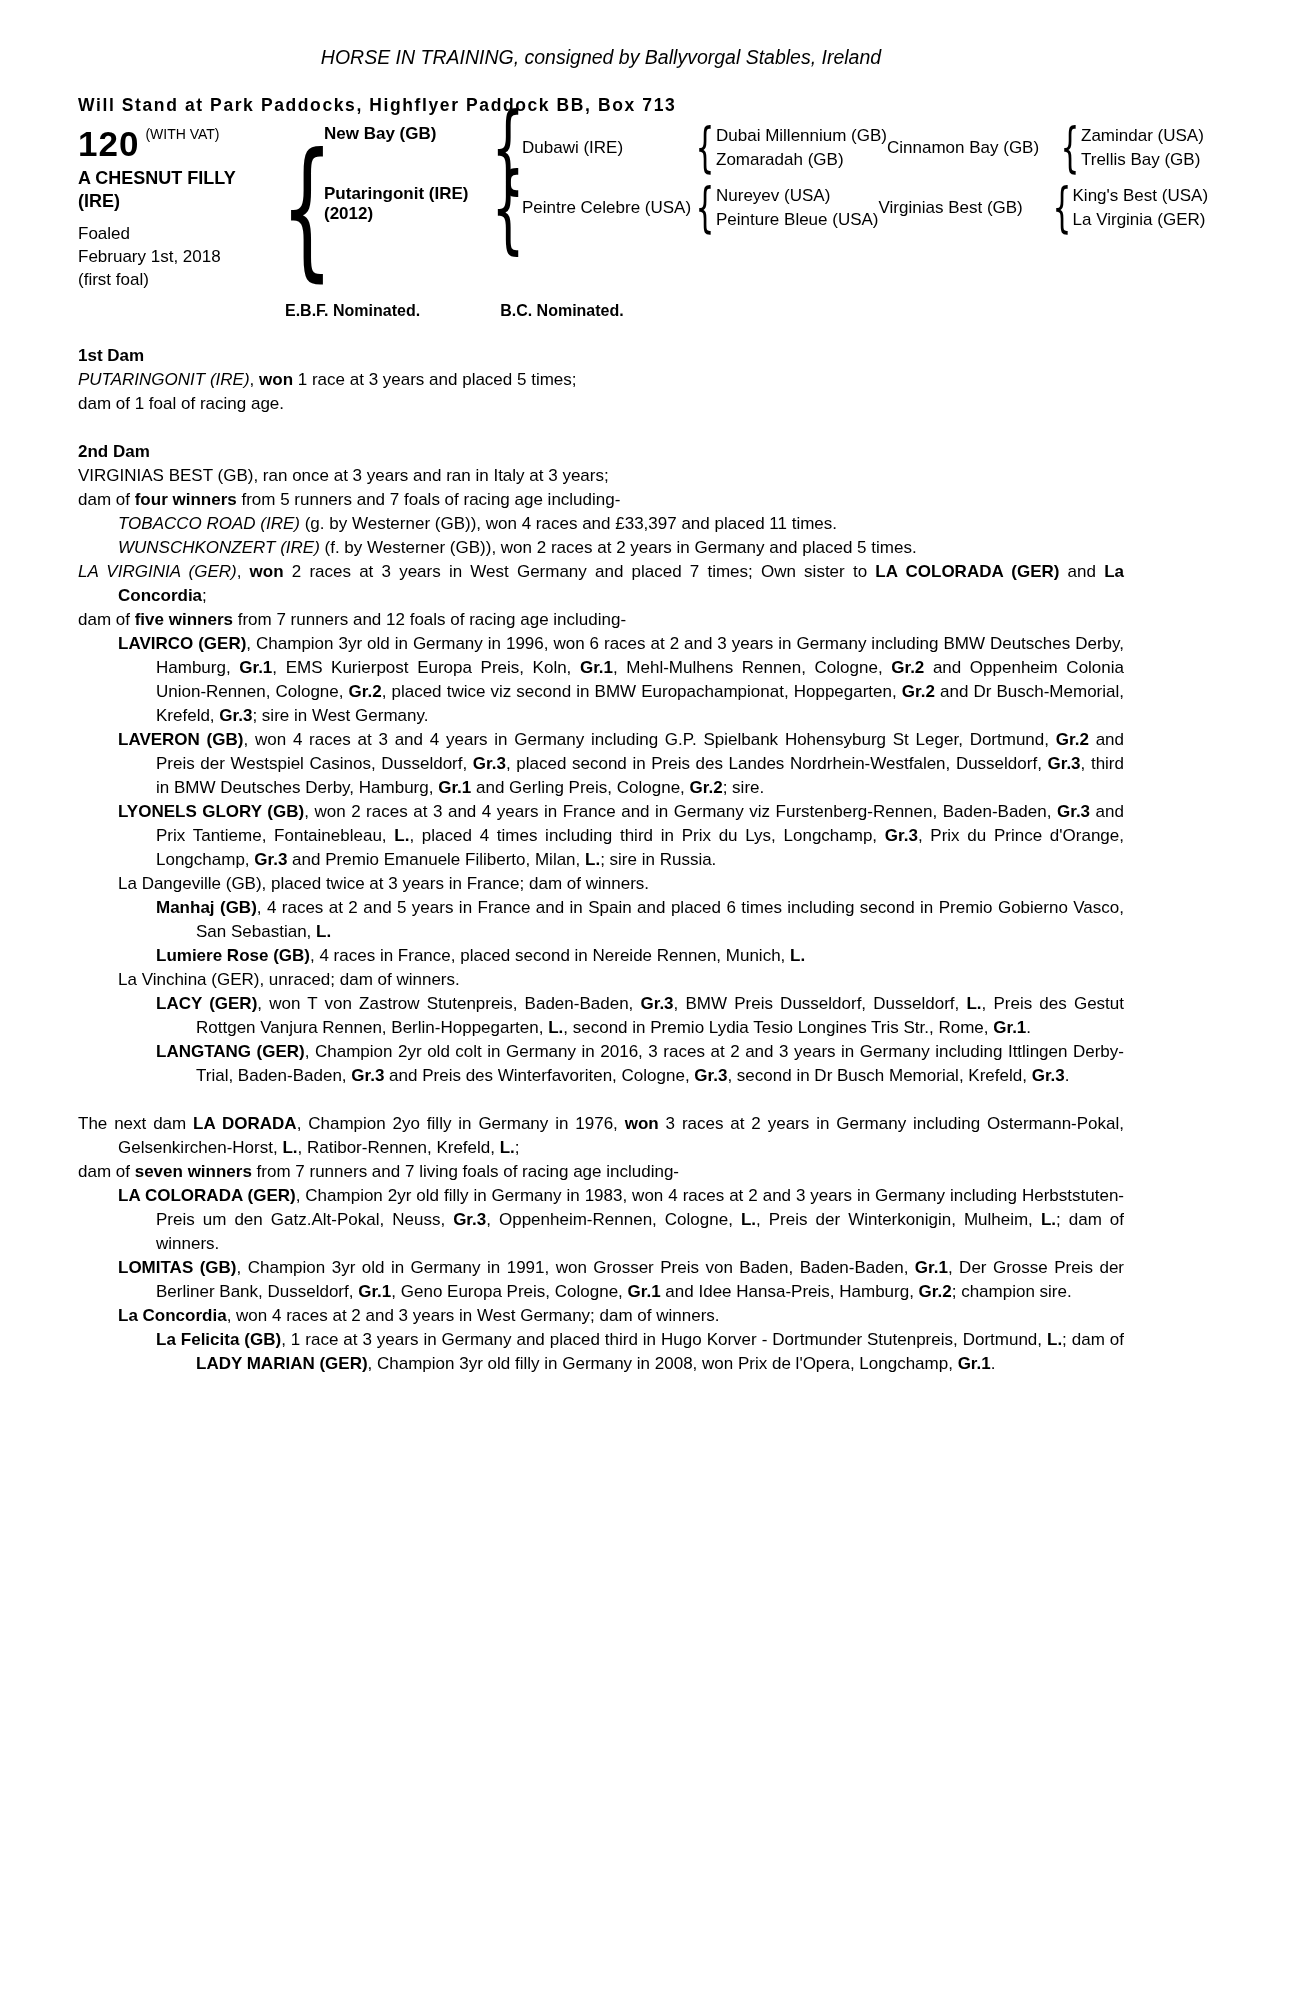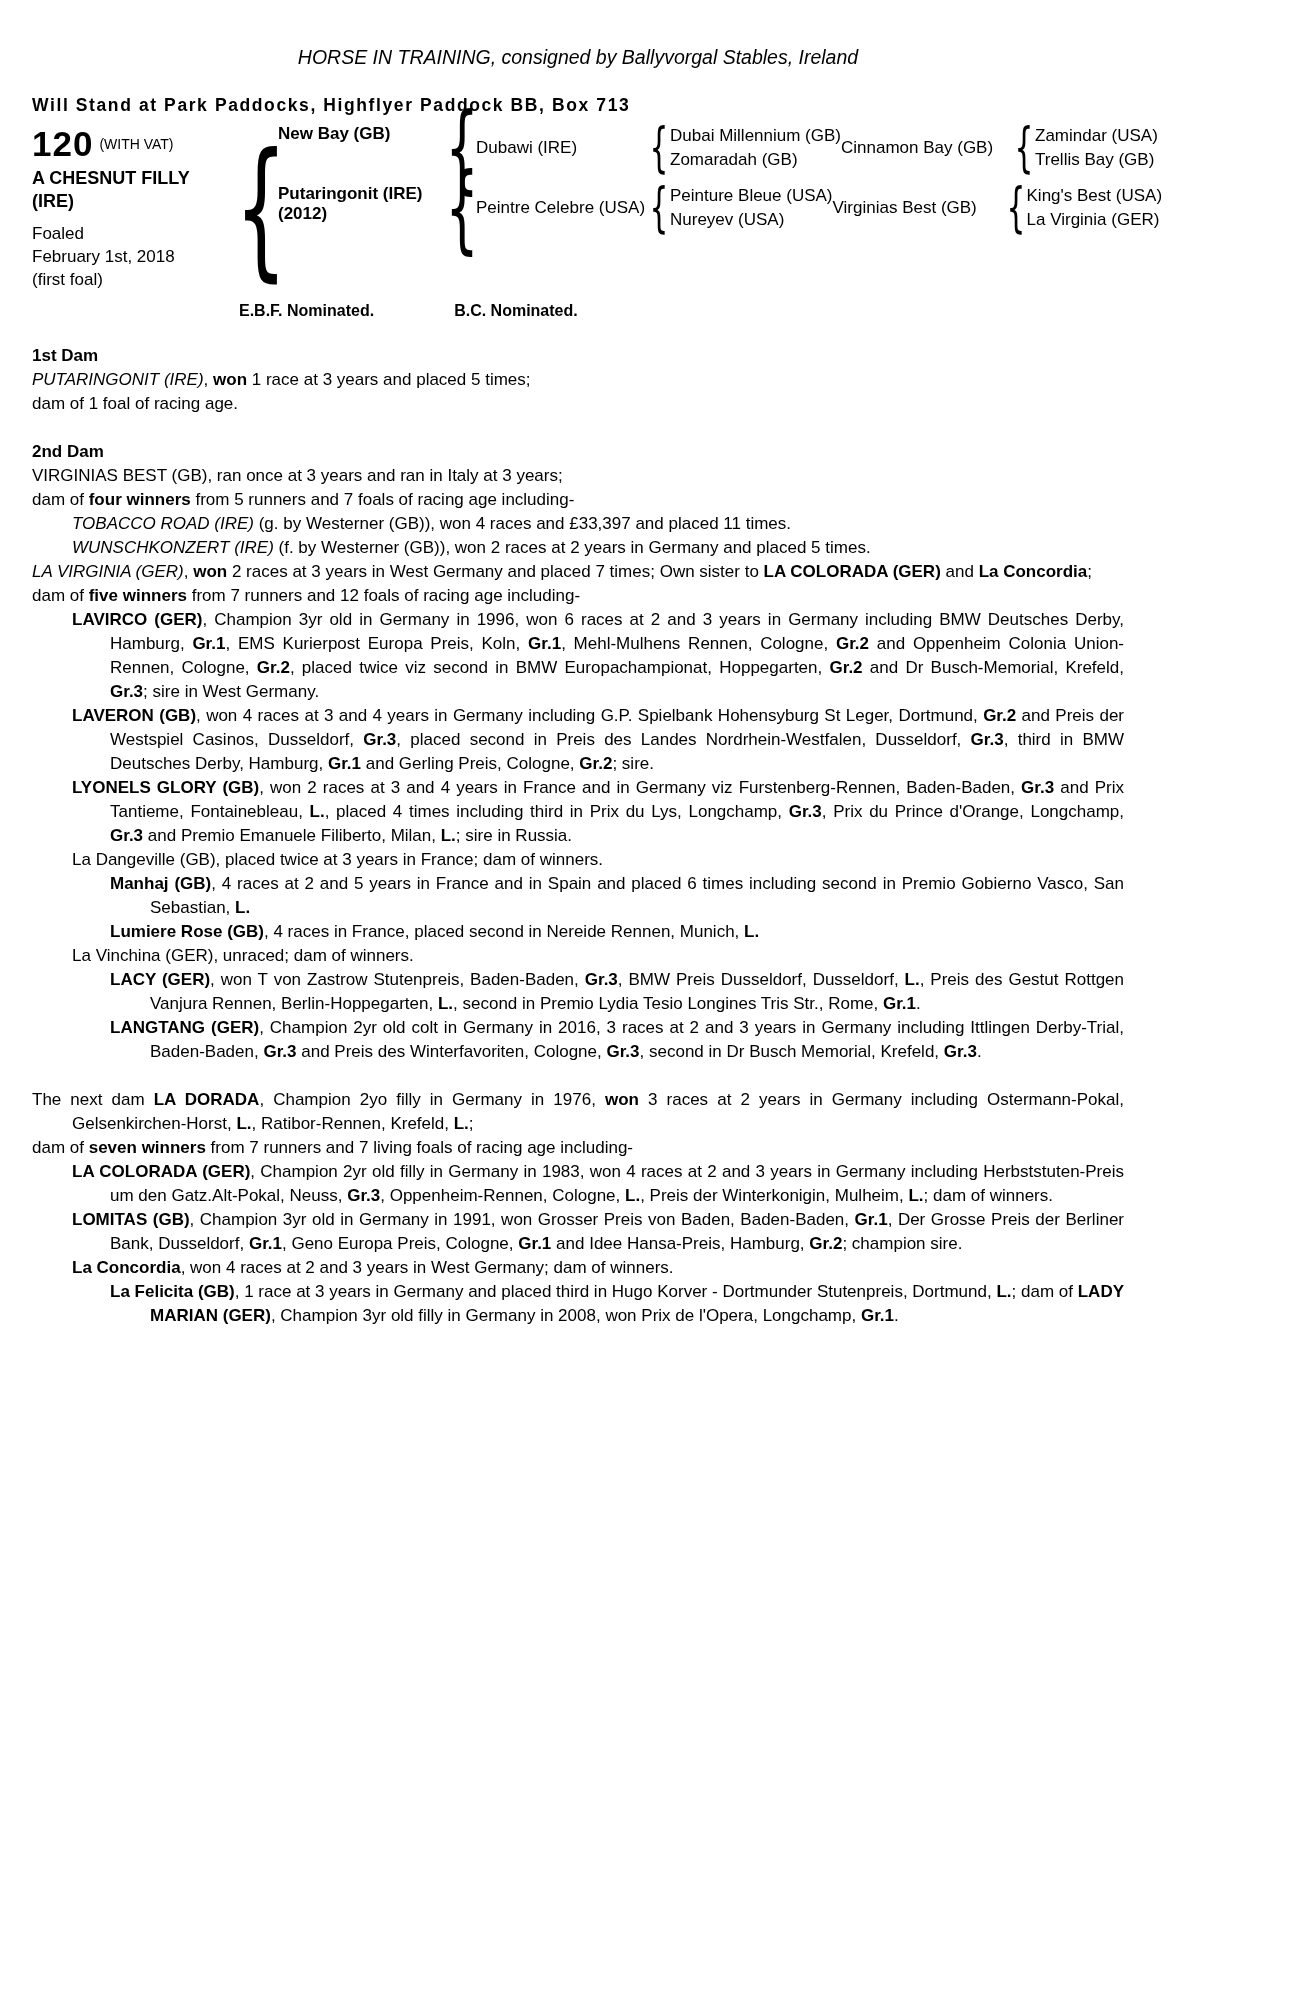--- a/index.html
+++ b/index.html
@@ -4,39 +4,39 @@
 <style>
   * { box-sizing: border-box; }
   html, body { margin: 0; padding: 0; background: #ffffff; }
   body {
     width: 1314px;
     color: #000;
     font-family: "Liberation Sans", "DejaVu Sans", sans-serif;
     font-size: 17px;
     -webkit-font-smoothing: antialiased;
   }
-  .page { width: 1202px; min-height: 2000px; padding: 46px 78px 40px 32px; }
+  .page { width: 1202px; min-height: 2000px; padding: 46px 78px 40px 78px; }
 
   .consignor-line {
     text-align: center;
     font-style: italic;
     font-size: 19.5px;
     margin-bottom: 26px;
   }
   .stand-line {
     font-weight: bold;
     font-size: 17.5px;
     letter-spacing: 1.6px;
     margin-bottom: 8px;
   }
 
   
   .ped-wrap { display: flex; align-items: stretch; }
   .ped-left { width: 212px; flex: none; padding-top: 2px; }
-  .lot-row { display: flex; align-items: center; margin-bottom: 6px; }
+  .lot-row { display: flex; align-items: flex-start; margin-bottom: 6px; }
   .lot-number { font-size: 35px; font-weight: bold; line-height: 1; letter-spacing: 1px; }
   .lot-vat { font-size: 14px; margin-left: 6px; }
   .horse-name { font-weight: bold; font-size: 18px; line-height: 1.3; }
   .foaled { margin-top: 9px; line-height: 1.35; }
 
   .tree { flex: 1; display: flex; }
   .brace { position: relative; flex: none; }
   .brace .brace-glyph {
     position: absolute; left: 50%; top: 50%;
     transform: translate(-50%, -50%) scaleX(0.55);
@@ -159,22 +159,22 @@
             </div>
           <div class="gps">
             <div class="gp">
               <div class="gp-name">
                   <span>Peintre Celebre (USA)</span>
                 </div>
               <div class="brace brace-in">
                   <span class="brace-glyph">{</span>
                 </div>
               <div class="ggs">
+                <div class="gg">Nureyev (USA)</div>
                 <div class="gg">Peinture Bleue (USA)</div>
-                <div class="gg">Nureyev (USA)</div>
               </div>
             </div>
             <div class="gp">
               <div class="gp-name">
                   <span>Virginias Best (GB)</span>
                 </div>
               <div class="brace brace-in">
                   <span class="brace-glyph">{</span>
                 </div>
               <div class="ggs">

